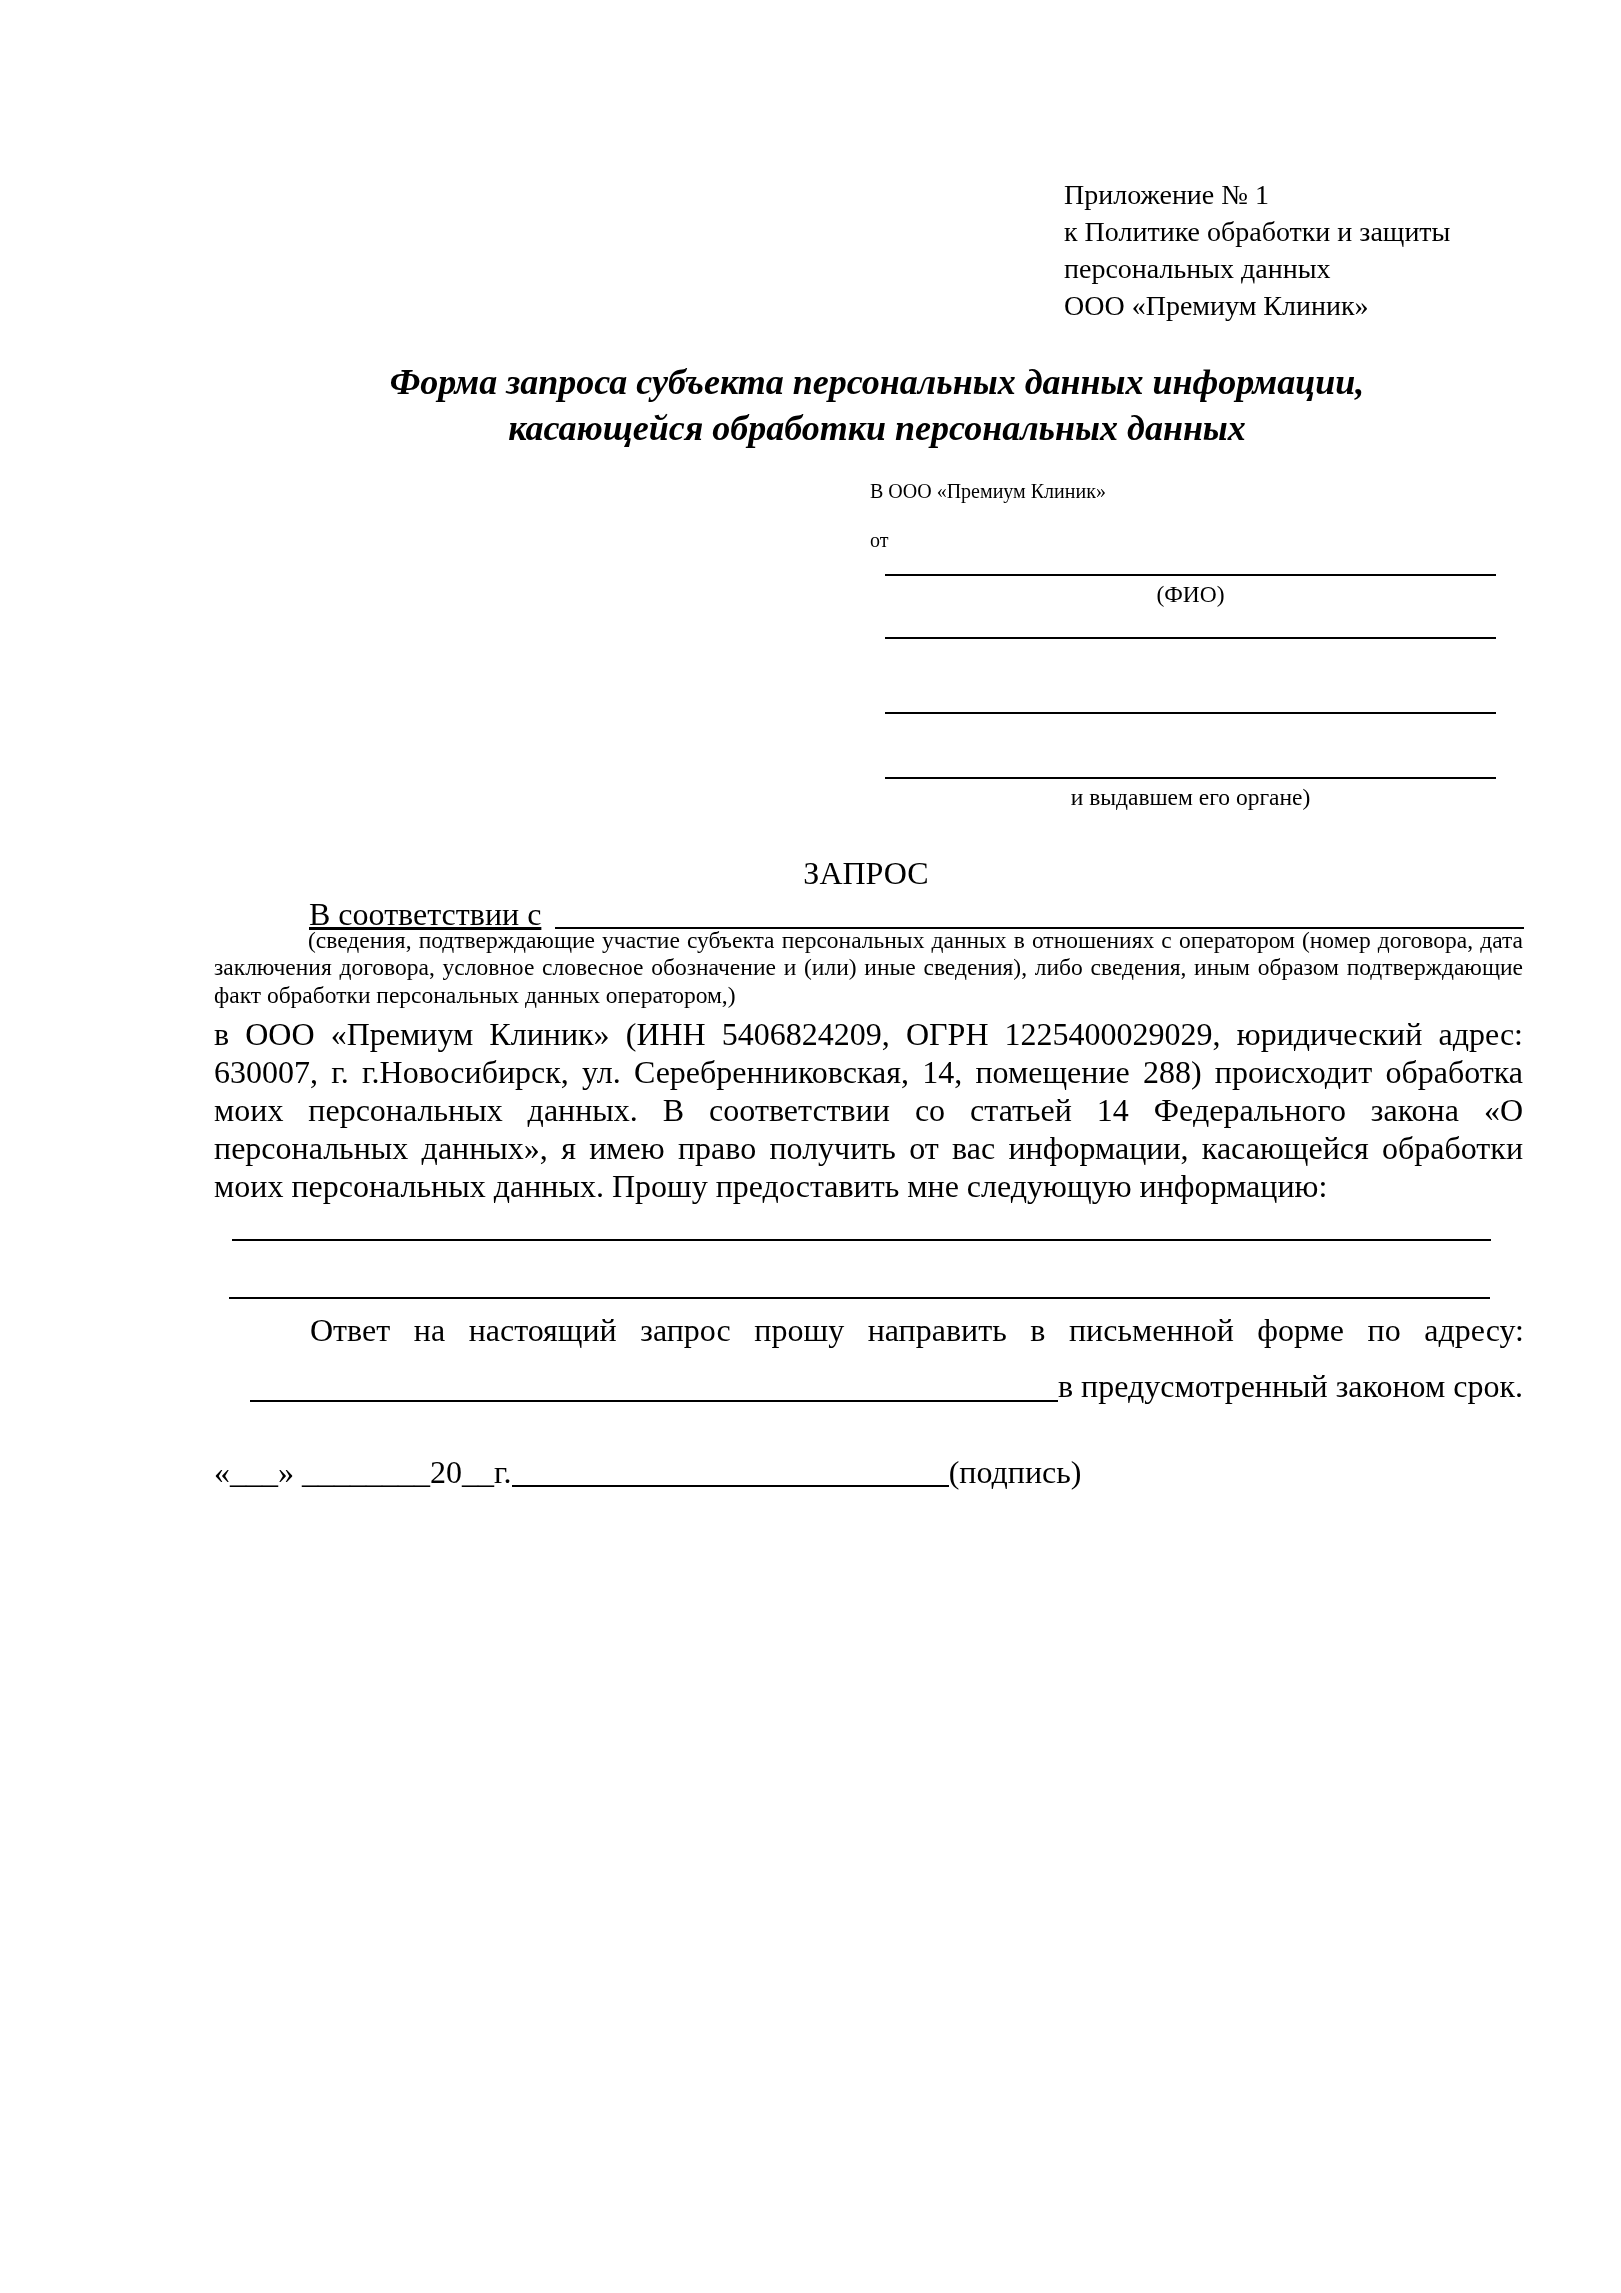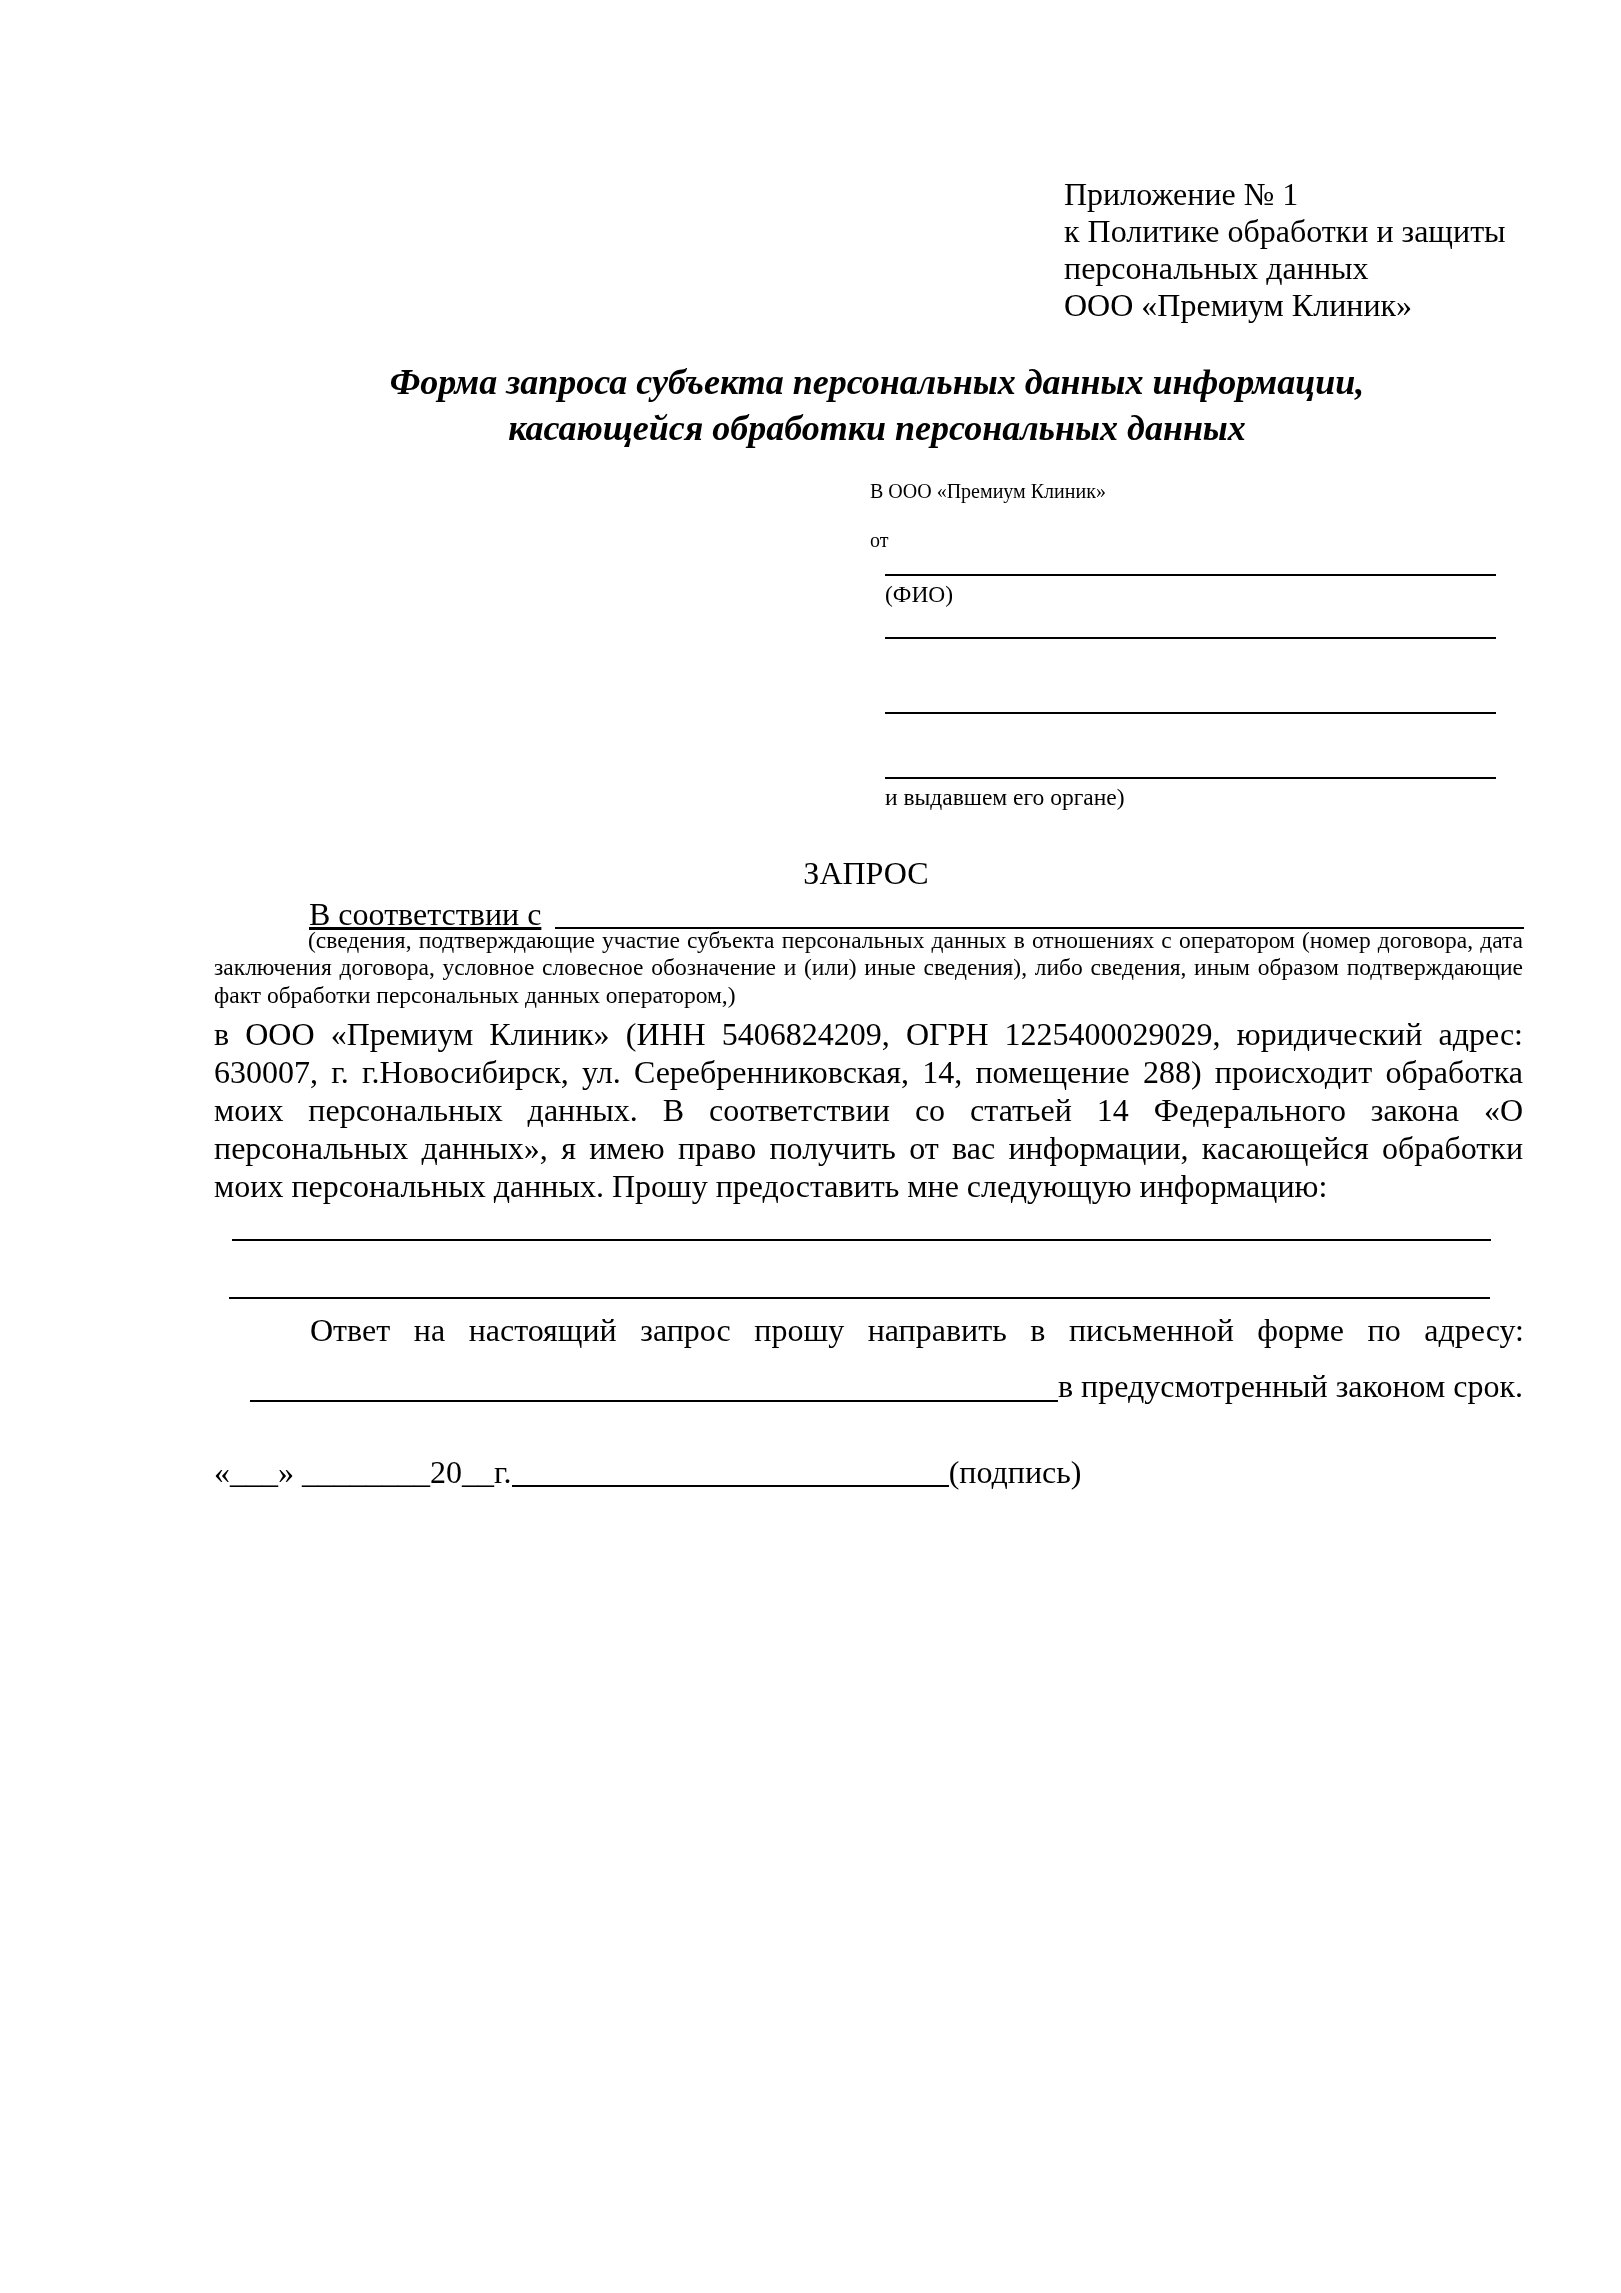--- a/index.html
+++ b/index.html
@@ -14,21 +14,21 @@
     background: #ffffff;
     font-family: "Liberation Serif", "DejaVu Serif", serif;
     color: #000000;
     overflow: hidden;
   }
   .abs { position: absolute; }
 
   
   .appendix-note {
     left: 1064px; top: 176px; width: 461px;
-    font-size: 32px; line-height: 37px;
+    font-size: 28px; line-height: 37px;
     text-align: left;
   }
 
   
   .form-title {
     left: 338px; top: 359px; width: 1078px;
     font-size: 36px; line-height: 46px;
     font-weight: bold; text-align: center; font-style: italic;
   }
 
@@ -37,20 +37,21 @@
     left: 870px; top: 467px; width: 627px;
     font-size: 20px; line-height: 49px;
   }
 
   
   .field { left: 885px; width: 611px; }
   .rule { height: 0; border-top: 2.9px solid #000; }
   .field-caption {
     margin-top: 5.9px;
     font-size: 23.5px; line-height: 25.5px;
+    text-align: center;
   }
 
   .request-heading {
     left: 212px; top: 855px; width: 1308px;
     font-size: 32px; text-align: center;
   }
 
   .accordance-row {
     left: 216px; top: 894px; width: 1308px;
     padding-left: 93px; box-sizing: border-box;

